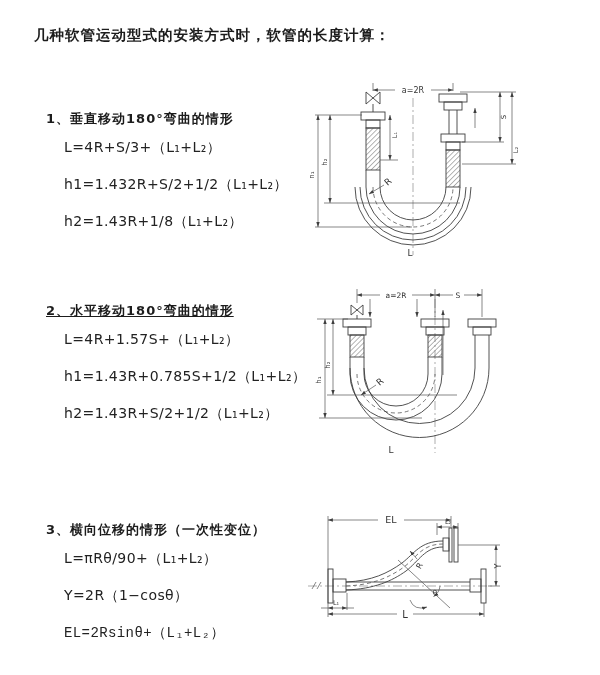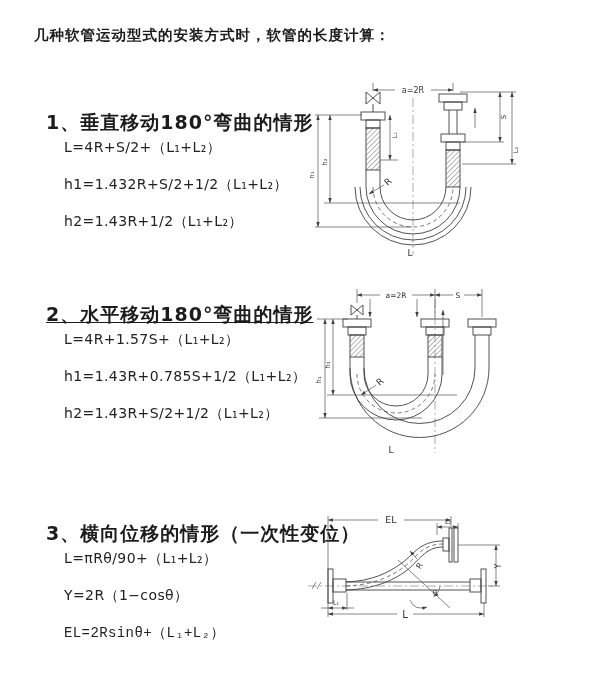--- a/index.html
+++ b/index.html
@@ -9,21 +9,21 @@
     color:#1f1f1f;
   }
   .page{position:relative;width:600px;height:675px;background:#ffffff;}
   .doc-title{
     position:absolute;left:34px;top:26px;
     font-size:14.5px;font-weight:600;letter-spacing:1px;color:#1c1c1c;
     white-space:nowrap;
   }
   .sec-heading{
     position:absolute;left:46px;
-    font-size:19px;font-weight:600;letter-spacing:1px;color:#1c1c1c;
+    font-size:13px;font-weight:600;letter-spacing:1px;color:#1c1c1c;
     white-space:nowrap;
     text-align:right;
   }
   .formula{
     position:absolute;left:64px;
     font-size:14px;font-weight:400;letter-spacing:.4px;color:#222;
     white-space:nowrap;
   }
   svg{position:absolute;}
   svg text{
@@ -37,23 +37,23 @@
   .lblbg{fill:#ffffff;stroke:none;}
 </style>
 </head>
 <body>
 
 <div class="page">
 
   <div class="doc-title">几种软管运动型式的安装方式时，软管的长度计算：</div>
 
   <div class="sec-heading" style="top:110px;">1、垂直移动180°弯曲的情形</div>
-  <div class="formula" style="top:139px;">L=4R+S/2+（L₁+L₂）</div>
+  <div class="formula" style="top:139px;">L=4R+S/3+（L₁+L₂）</div>
   <div class="formula" style="top:176px;">h1=1.432R+S/2+1/2（L₁+L₂）</div>
-  <div class="formula" style="top:213px;">h2=1.43R+1/2（L₁+L₂）</div>
+  <div class="formula" style="top:213px;">h2=1.43R+1/8（L₁+L₂）</div>
 
   <div class="sec-heading" style="top:302px;text-decoration:underline;">2、水平移动180°弯曲的情形</div>
   <div class="formula" style="top:331px;">L=4R+1.57S+（L₁+L₂）</div>
   <div class="formula" style="top:368px;text-align:center;">h1=1.43R+0.785S+1/2（L₁+L₂）</div>
   <div class="formula" style="top:405px;">h2=1.43R+S/2+1/2（L₁+L₂）</div>
 
   <div class="sec-heading" style="top:521px;">3、横向位移的情形（一次性变位）</div>
   <div class="formula" style="top:550px;">L=πRθ/90+（L₁+L₂）</div>
   <div class="formula" style="top:587px;">Y=2R（1−cosθ）</div>
   <div class="formula" style="top:624px;font-family:Liberation Mono, monospace;">EL=2Rsinθ+（L₁+L₂）</div>

